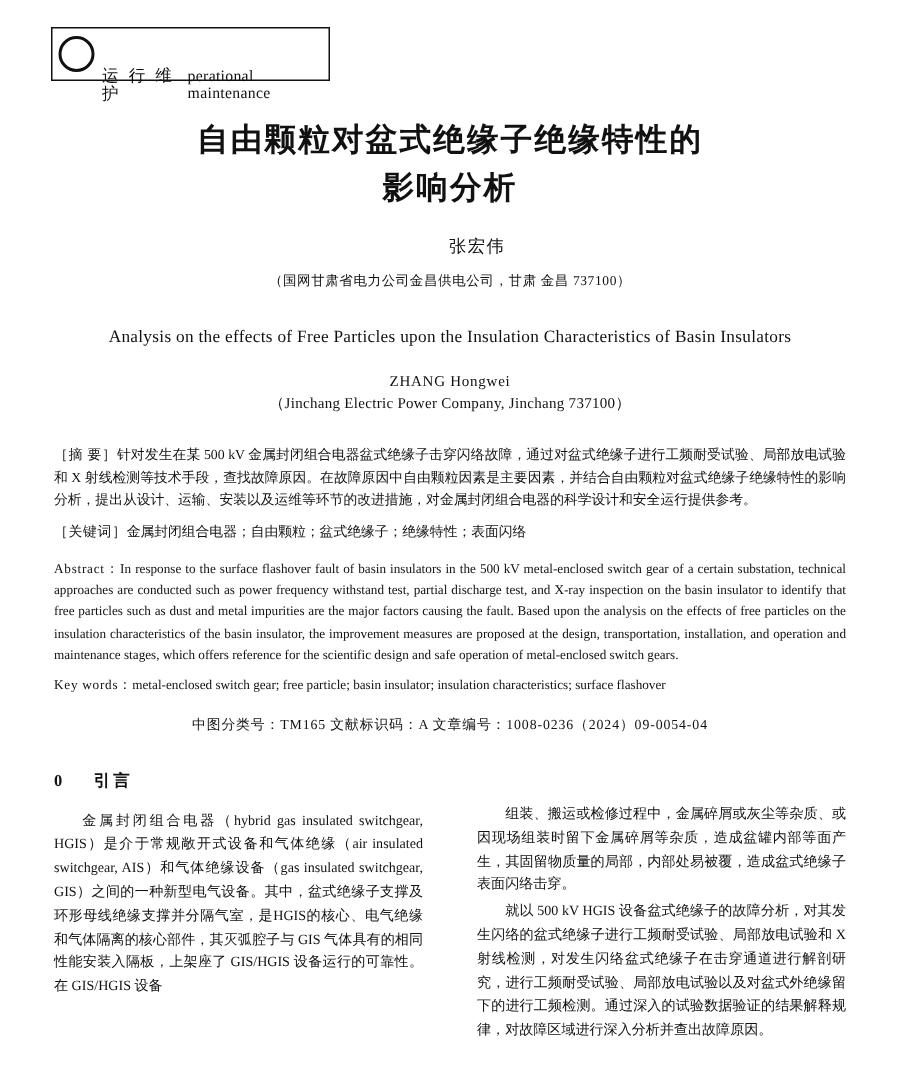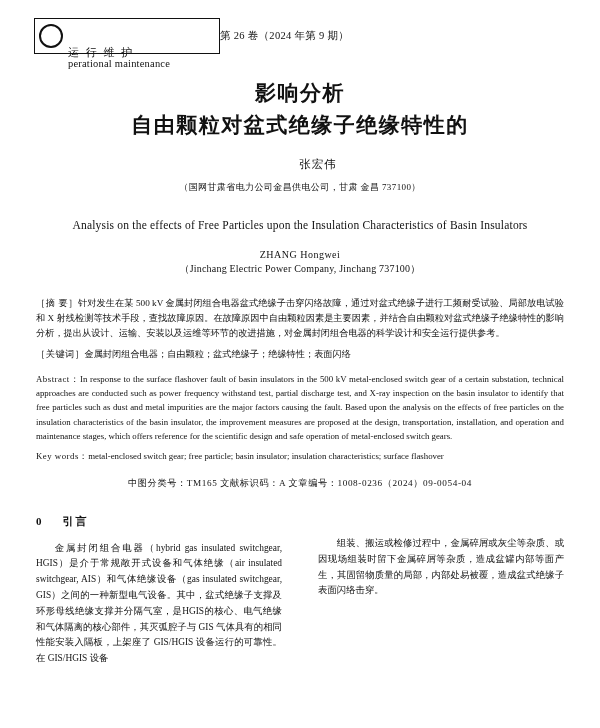--- a/index.html
+++ b/index.html
@@ -41,21 +41,21 @@
   .mark-logo {
     width: 20px;
     height: 20px;
     border: 2.2px solid #111;
     border-radius: 50%;
     margin-right: 5px;
     flex: none;
   }
   .mark-text {
     display: flex;
-    flex-direction: column;
+    flex-direction: row;
     line-height: 1.05;
     margin-top: 44px;
   }
   .mark-cn {
     font-size: 11px;
     letter-spacing: 2px;
     font-family: "Liberation Serif", serif;
     color: #111;
   }
   .mark-en {
@@ -192,26 +192,25 @@
 <div class="page">
 
   <div class="header">
     <div class="journal-mark">
       <div class="mark-logo"></div>
       <div class="mark-text">
         <span class="mark-cn">运 行 维 护</span>
         <span class="mark-en">perational maintenance</span>
       </div>
     </div>
-    <div class="header-right">第 26 卷（2024 年第 9 期）</div>
   </div>
 
   <div class="title-wrap">
+    <div class="title-cn">自由颗粒对盆式绝缘子绝缘特性的</div>
     <div class="title-cn">影响分析</div>
-    <div class="title-cn">自由颗粒对盆式绝缘子绝缘特性的</div>
     <div class="authors-cn">张宏伟</div>
     <div class="affil-cn">（国网甘肃省电力公司金昌供电公司，甘肃 金昌  737100）</div>
     <div class="title-en">Analysis on the effects of Free Particles upon the Insulation Characteristics of Basin Insulators</div>
     <div class="authors-en">ZHANG Hongwei</div>
     <div class="affil-en">（Jinchang Electric Power Company, Jinchang 737100）</div>
   </div>
 
   <div class="abstract-block">
     <div>
       <span class="abs-label">［摘  要］</span><span>针对发生在某 500 kV 金属封闭组合电器盆式绝缘子击穿闪络故障，通过对盆式绝缘子进行工频耐受试验、局部放电试验和 X 射线检测等技术手段，查找故障原因。在故障原因中自由颗粒因素是主要因素，并结合自由颗粒对盆式绝缘子绝缘特性的影响分析，提出从设计、运输、安装以及运维等环节的改进措施，对金属封闭组合电器的科学设计和安全运行提供参考。</span>
@@ -234,16 +233,17 @@
       <div class="section-head">
         <span>0</span>
         &nbsp;&nbsp;
         <span>引言</span>
       </div>
       <p class="para">金属封闭组合电器（hybrid gas insulated switchgear, HGIS）是介于常规敞开式设备和气体绝缘（air insulated switchgear, AIS）和气体绝缘设备（gas insulated switchgear, GIS）之间的一种新型电气设备。其中，盆式绝缘子支撑及环形母线绝缘支撑并分隔气室，是HGIS的核心、电气绝缘和气体隔离的核心部件，其灭弧腔子与 GIS 气体具有的相同性能安装入隔板，上架座了 GIS/HGIS 设备运行的可靠性。在 GIS/HGIS 设备</p>
     </div>
     <div class="col">
       <div class="spacer-22"></div>
       <p class="para">组装、搬运或检修过程中，金属碎屑或灰尘等杂质、或因现场组装时留下金属碎屑等杂质，造成盆罐内部等面产生，其固留物质量的局部，内部处易被覆，造成盆式绝缘子表面闪络击穿。</p>
+      <p class="para">就以 500 kV HGIS 设备盆式绝缘子的故障分析，对其发生闪络的盆式绝缘子进行工频耐受试验、局部放电试验和 X 射线检测，对发生闪络盆式绝缘子在击穿通道进行解剖研究，进行工频耐受试验、局部放电试验以及对盆式外绝缘留下的进行工频检测。通过深入的试验数据验证的结果解释规律，对故障区域进行深入分析并查出故障原因。</p>
     </div>
   </div>
 
 </div>
 
 </body></html>

